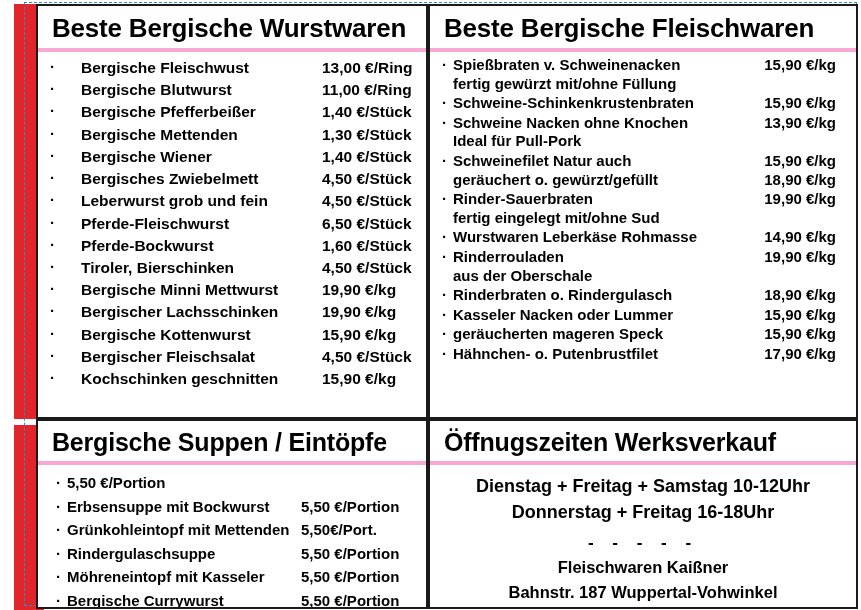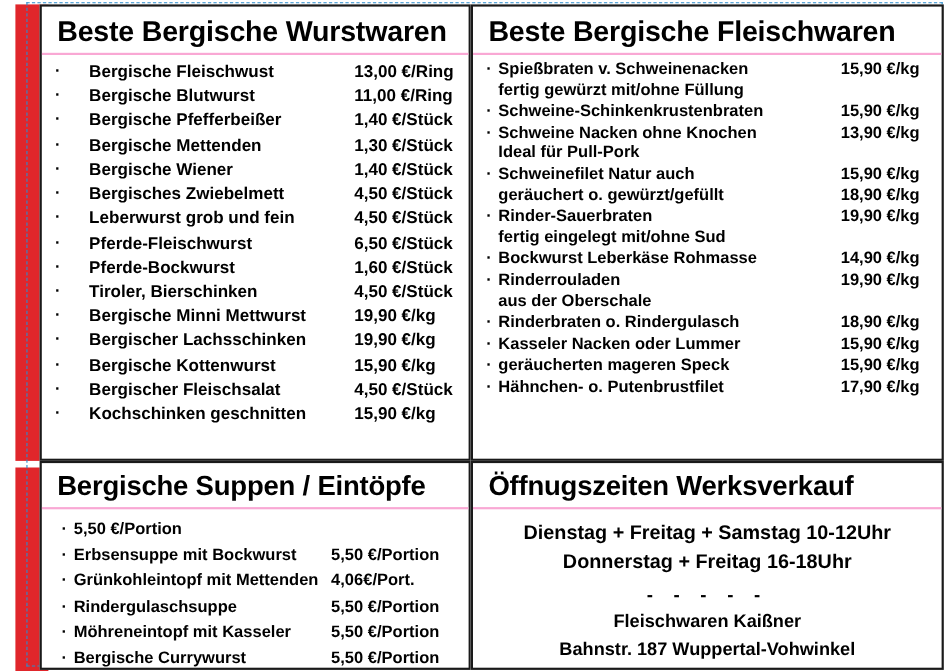--- a/index.html
+++ b/index.html
@@ -80,21 +80,21 @@
     width: 430px;
     height: 190px;
   }
   h2.panel-title {
     margin: 0;
     padding: 7px 0 4px 14px;
     font-size: 26px;
     font-weight: bold;
     letter-spacing: -0.2px;
     color: #000000;
-    border-bottom: 2px solid #f9a8d4;
+    border-bottom: 4px solid #f9a8d4;
     white-space: nowrap;
   }
   #panel-fleisch h2.panel-title { padding-left: 14px; }
   #panel-suppen h2.panel-title { font-size: 25px; padding-left: 14px;}
   #panel-zeiten h2.panel-title { font-size: 25px; padding-left: 14px;}
 
   ul.items {
     list-style: none;
     margin: 0;
     padding: 4px 10px 0 12px;
@@ -314,21 +314,21 @@
           <span class="label2">fertig eingelegt mit/ohne Sud</span>
         </span>
         <span class="prices">
           <span>19,90 €/kg</span>
           <span class="price2"></span>
         </span>
       </li>
       <li class="item">
         <span class="bullet">·</span>
         <span class="labels">
-          <span>Bockwurst Leberkäse Rohmasse</span>
+          <span>Wurstwaren Leberkäse Rohmasse</span>
         </span>
         <span class="prices">
           <span>14,90 €/kg</span>
         </span>
       </li>
       <li class="item">
         <span class="bullet">·</span>
         <span class="labels">
           <span>Rinderrouladen</span>
           <span class="label2">aus der Oberschale</span>
@@ -384,21 +384,21 @@
         <span class="prices"><span>5,50 €/Portion</span></span>
       </li>
       <li class="item">
         <span class="bullet">·</span>
         <span class="labels"><span>Erbsensuppe mit Bockwurst</span></span>
         <span class="prices"><span>5,50 €/Portion</span></span>
       </li>
       <li class="item">
         <span class="bullet">·</span>
         <span class="labels"><span>Grünkohleintopf mit Mettenden</span></span>
-        <span class="prices"><span>4,06€/Port.</span></span>
+        <span class="prices"><span>5,50€/Port.</span></span>
       </li>
       <li class="item">
         <span class="bullet">·</span>
         <span class="labels"><span>Rindergulaschsuppe</span></span>
         <span class="prices"><span>5,50 €/Portion</span></span>
       </li>
       <li class="item">
         <span class="bullet">·</span>
         <span class="labels"><span>Möhreneintopf mit Kasseler</span></span>
         <span class="prices"><span>5,50 €/Portion</span></span>

